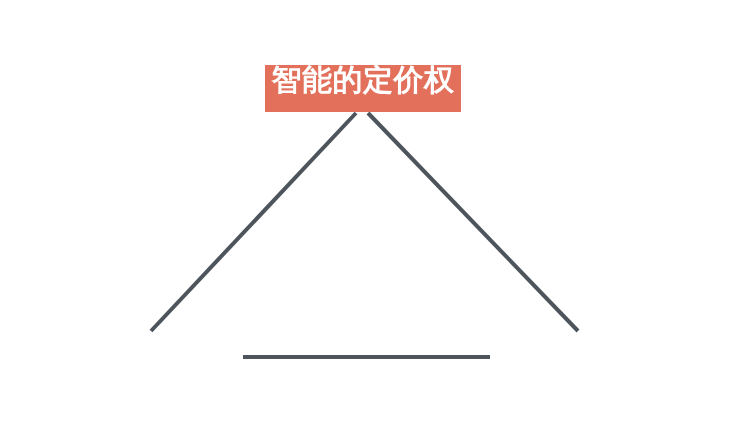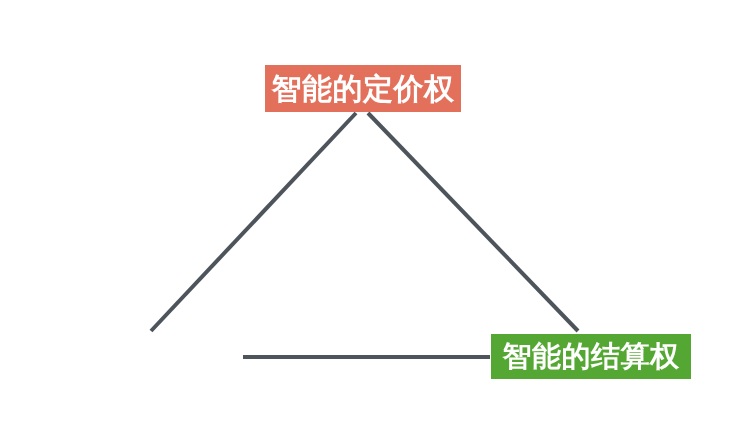--- a/index.html
+++ b/index.html
@@ -21,21 +21,21 @@
     position: absolute;
     left: 0;
     top: 0;
     width: 740px;
     height: 433px;
     pointer-events: none;
   }
   .node-box {
     position: absolute;
     display: flex;
-    align-items: center;
+    align-items: flex-start;
     justify-content: center;
     box-sizing: border-box;
     color: #ffffff;
     font-weight: bold;
     letter-spacing: 0.5px;
     white-space: nowrap;
     z-index: 5;
   }
   .node-label {
     display: block;
@@ -72,17 +72,14 @@
     <line x1="356" y1="113" x2="151" y2="331" stroke="#4d545c" stroke-width="4" stroke-linecap="butt"></line>
     <line x1="368" y1="113" x2="578" y2="331" stroke="#4d545c" stroke-width="4" stroke-linecap="butt"></line>
     <line x1="243" y1="357" x2="490" y2="357" stroke="#4d545c" stroke-width="4" stroke-linecap="butt"></line>
   </svg>
 
   <div class="node-box" id="node-pricing" style="background:#e2705a;">
     <span class="node-label">智能的定价权</span>
   </div>
 
 
-  <div class="node-box" id="node-settlement" style="background:#55a733;">
-    <span class="node-label">智能的结算权</span>
-  </div>
 
 </div>
 
 </body></html>

